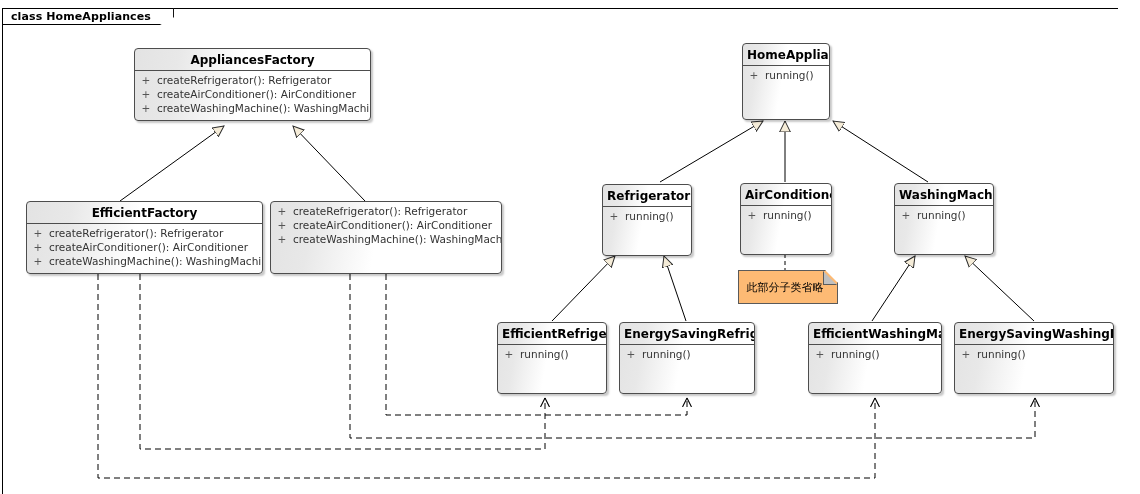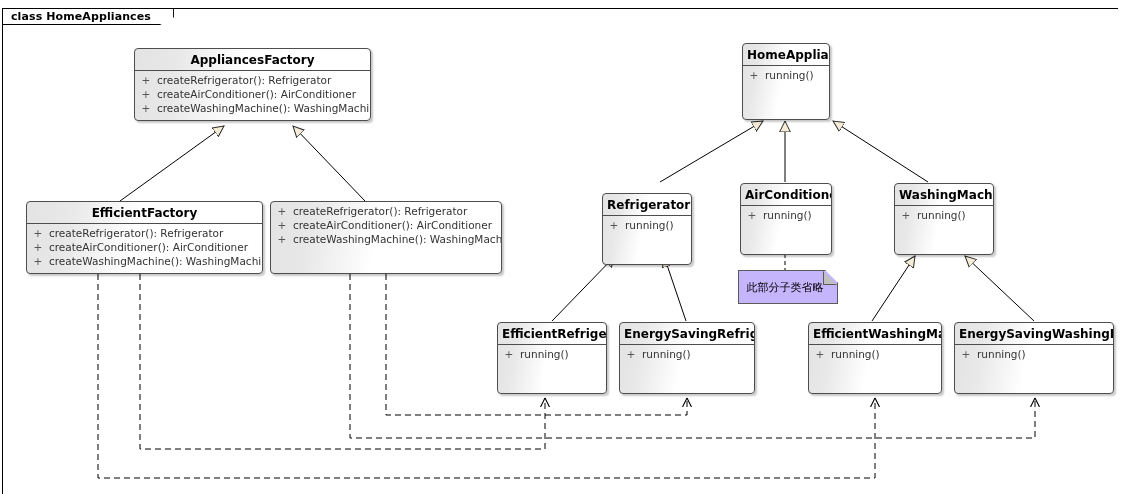--- a/index.html
+++ b/index.html
@@ -100,21 +100,21 @@
     flex: none;
   }
   .uclass .m .sig {
     color: #333;
   }
 
   
   .note {
     position: absolute;
     box-sizing: border-box;
-    background: #c4b5fd;
+    background: #fdba74;
     border: 1px solid #5a5a5a;
     box-shadow: 2px 2px 2px rgba(0,0,0,0.22);
     z-index: 3;
     clip-path: polygon(0 0, calc(100% - 13px) 0, 100% 13px, 100% 100%, 0 100%);
     display: flex;
     align-items: center;
     justify-content: center;
   }
   .note-fold {
     position: absolute;
@@ -252,21 +252,21 @@
   <div class="uclass" style="left:742px; top:37px; width:88px; height:77px;">
     <div class="cname">HomeAppliances</div>
     <div class="members">
       <div class="m">
         <span class="vis">+</span>
         <span class="sig">running()</span>
       </div>
     </div>
   </div>
 
-  <div class="uclass" style="left:602px; top:187px; width:90px; height:72px;">
+  <div class="uclass" style="left:602px; top:178px; width:90px; height:72px;">
     <div class="cname">Refrigerator</div>
     <div class="members">
       <div class="m">
         <span class="vis">+</span>
         <span class="sig">running()</span>
       </div>
     </div>
   </div>
 
   <div class="uclass" style="left:740px; top:177px; width:92px; height:72px;">

